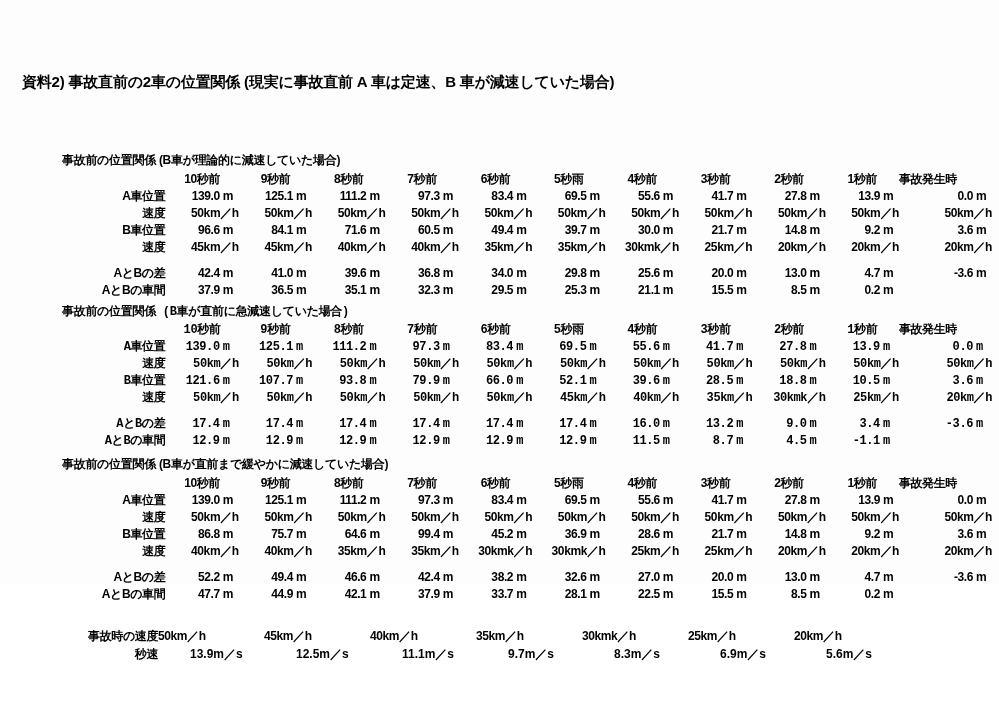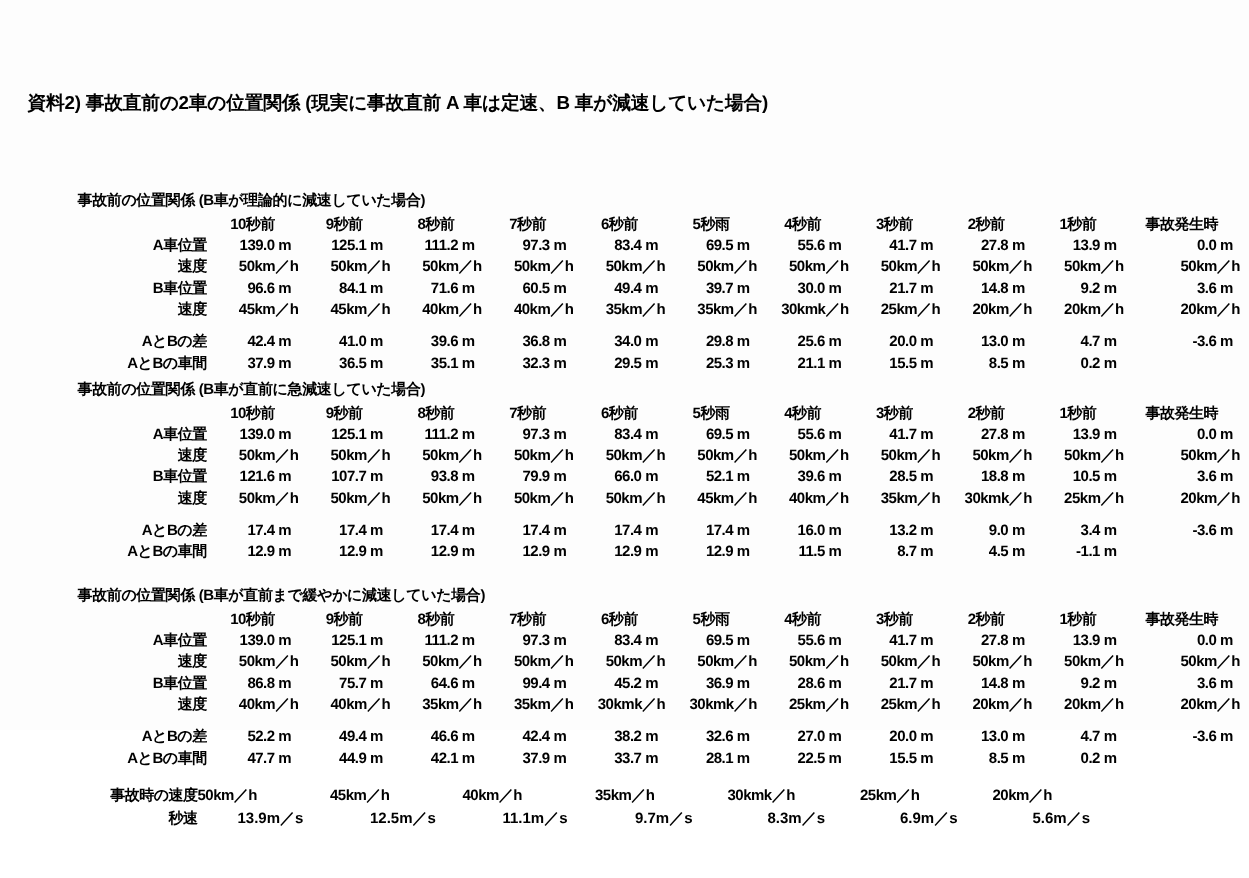--- a/index.html
+++ b/index.html
@@ -66,21 +66,21 @@
   col.c-val   { width: 71px;  }
   col.c-last  { width: 90px;  }
 
   th.colhead {
     text-align: center;
     font-weight: bold;
     font-size: 12px;
     padding-right: 4px;
   }
   th.colhead.lbl { text-align: left; }
-  th.colhead.last { text-align: center; padding-right: 0; }
+  th.colhead.last { text-align: left; padding-right: 0; }
 
   td.rowlabel {
     text-align: right;
     font-weight: bold;
   }
   td.num {
     text-align: right;
     padding-right: 4px;
   }
   td.num .unit {
@@ -251,21 +251,21 @@
             <td class="num"><span>25.3</span><span class="unit">m</span></td>
             <td class="num"><span>21.1</span><span class="unit">m</span></td>
             <td class="num"><span>15.5</span><span class="unit">m</span></td>
             <td class="num"><span>8.5</span><span class="unit">m</span></td>
             <td class="num"><span>0.2</span><span class="unit">m</span></td>
             <td class="num"><span></span></td>
           </tr>
         </tbody>
       </table>
     </div>
-  <div class="block" id="block-1" style="top:303px;">
+  <div class="block" id="block-1" style="top:303px;font-family:Liberation Mono, monospace;">
       <div class="block-caption">事故前の位置関係 (B車が直前に急減速していた場合)</div>
       <table class="grid">
         <colgroup>
           <col class="c-label">
           <col class="c-val">
           <col class="c-val">
           <col class="c-val">
           <col class="c-val">
           <col class="c-val">
           <col class="c-val">
@@ -375,21 +375,21 @@
             <td class="num"><span>12.9</span><span class="unit">m</span></td>
             <td class="num"><span>11.5</span><span class="unit">m</span></td>
             <td class="num"><span>8.7</span><span class="unit">m</span></td>
             <td class="num"><span>4.5</span><span class="unit">m</span></td>
             <td class="num"><span>-1.1</span><span class="unit">m</span></td>
             <td class="num"><span></span></td>
           </tr>
         </tbody>
       </table>
     </div>
-  <div class="block" id="block-2" style="top:456px;margin-top:12px;">
+  <div class="block" id="block-2" style="top:456px;">
       <div class="block-caption">事故前の位置関係 (B車が直前まで緩やかに減速していた場合)</div>
       <table class="grid">
         <colgroup>
           <col class="c-label">
           <col class="c-val">
           <col class="c-val">
           <col class="c-val">
           <col class="c-val">
           <col class="c-val">
           <col class="c-val">

